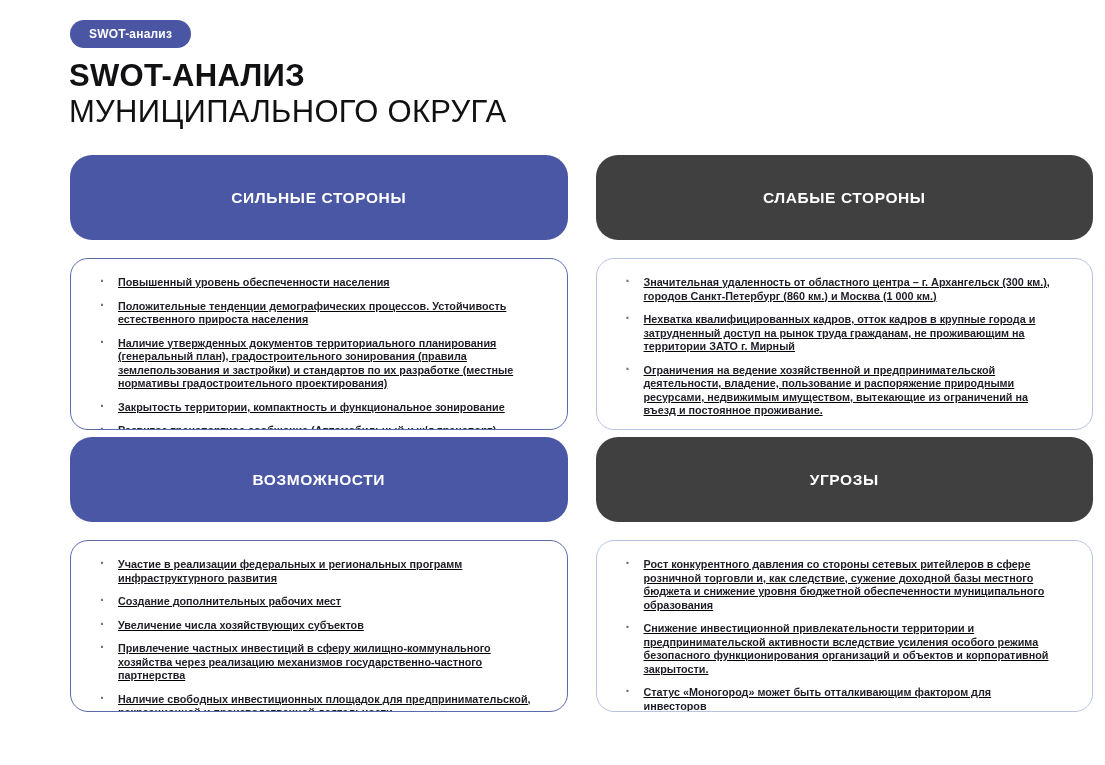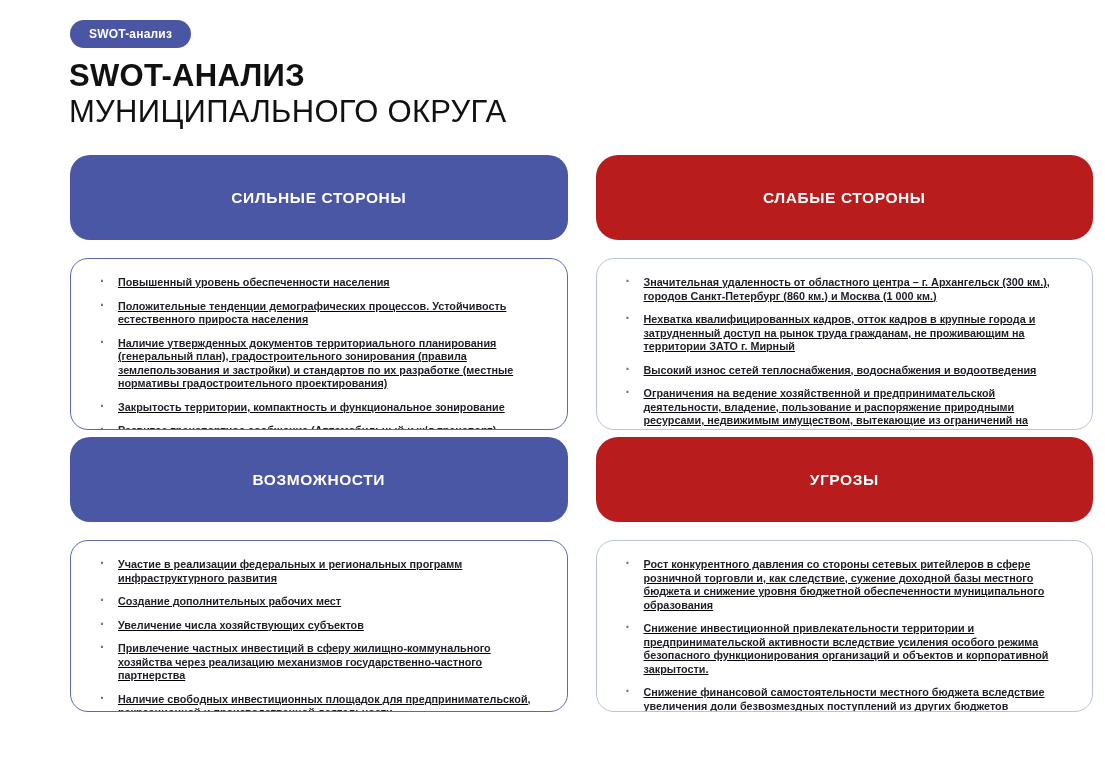--- a/index.html
+++ b/index.html
@@ -56,22 +56,22 @@
     height: 85px;
     border-radius: 22px;
     display: flex;
     align-items: center;
     justify-content: center;
     color: #ffffff;
     font-size: 15.5px;
     font-weight: 700;
     letter-spacing: 0.6px;
   }
-  .q-header.dark  { background: #4a57a5; border-radius: 20px; }
-  .q-header.light { background: #b91c1c; }
+  .q-header.dark  { background: #4a57a5; }
+  .q-header.light { background: #404040; }
 
   .q-box {
     margin-top: 18px;
     height: 172px;
     border-radius: 18px;
     background: #ffffff;
     padding: 17px 35px 10px 14px;
     overflow: hidden;
     text-decoration: underline;
   }
@@ -142,21 +142,20 @@
         </ul>
       </div>
     </div>
 
     <div class="quadrant">
       <div class="q-header light">СЛАБЫЕ СТОРОНЫ</div>
       <div class="q-box light">
         <ul class="swot-list">
           <li>Значительная удаленность от областного центра – г. Архангельск (300 км.), городов Санкт-Петербург (860 км.) и Москва (1 000 км.)</li>
           <li>Нехватка квалифицированных кадров, отток кадров в крупные города и затрудненный доступ на рынок труда гражданам, не проживающим на территории ЗАТО г. Мирный</li>
-          <li>Высокий износ сетей теплоснабжения, водоснабжения и водоотведения</li>
           <li>Ограничения на ведение хозяйственной и предпринимательской деятельности, владение, пользование и распоряжение природными ресурсами, недвижимым имуществом, вытекающие из ограничений на въезд и постоянное проживание.</li>
 
         </ul>
       </div>
     </div>
 
     <div class="quadrant">
       <div class="q-header dark">ВОЗМОЖНОСТИ</div>
       <div class="q-box dark">
         <ul class="swot-list">
@@ -168,20 +167,21 @@
         </ul>
       </div>
     </div>
 
     <div class="quadrant">
       <div class="q-header light">УГРОЗЫ</div>
       <div class="q-box light">
         <ul class="swot-list">
           <li>Рост конкурентного давления со стороны сетевых  ритейлеров в сфере розничной торговли и, как следствие, сужение доходной базы местного бюджета и снижение уровня бюджетной обеспеченности муниципального образования</li>
           <li>Снижение инвестиционной привлекательности территории и предпринимательской активности вследствие усиления особого режима безопасного функционирования организаций и объектов и корпоративной закрытости.</li>
+          <li>Статус «Моногород» может быть отталкивающим фактором для инвесторов</li>
           <li>Снижение финансовой самостоятельности местного бюджета вследствие увеличения доли безвозмездных поступлений из других бюджетов бюджетной системы Российской Федерации в общем объеме доходной части местного бюджета</li>
         </ul>
       </div>
     </div>
 
   </div>
 
   <div class="footer">
     <span class="f-text">ИНВЕСТИЦИОННЫЙ ПРОФИЛЬ ГОРОДСКОГО ОКРУГА АРХАНГЕЛЬСКОЙ ОБЛАСТИ «МИРНЫЙ»</span>
     <span class="f-page">15</span>

